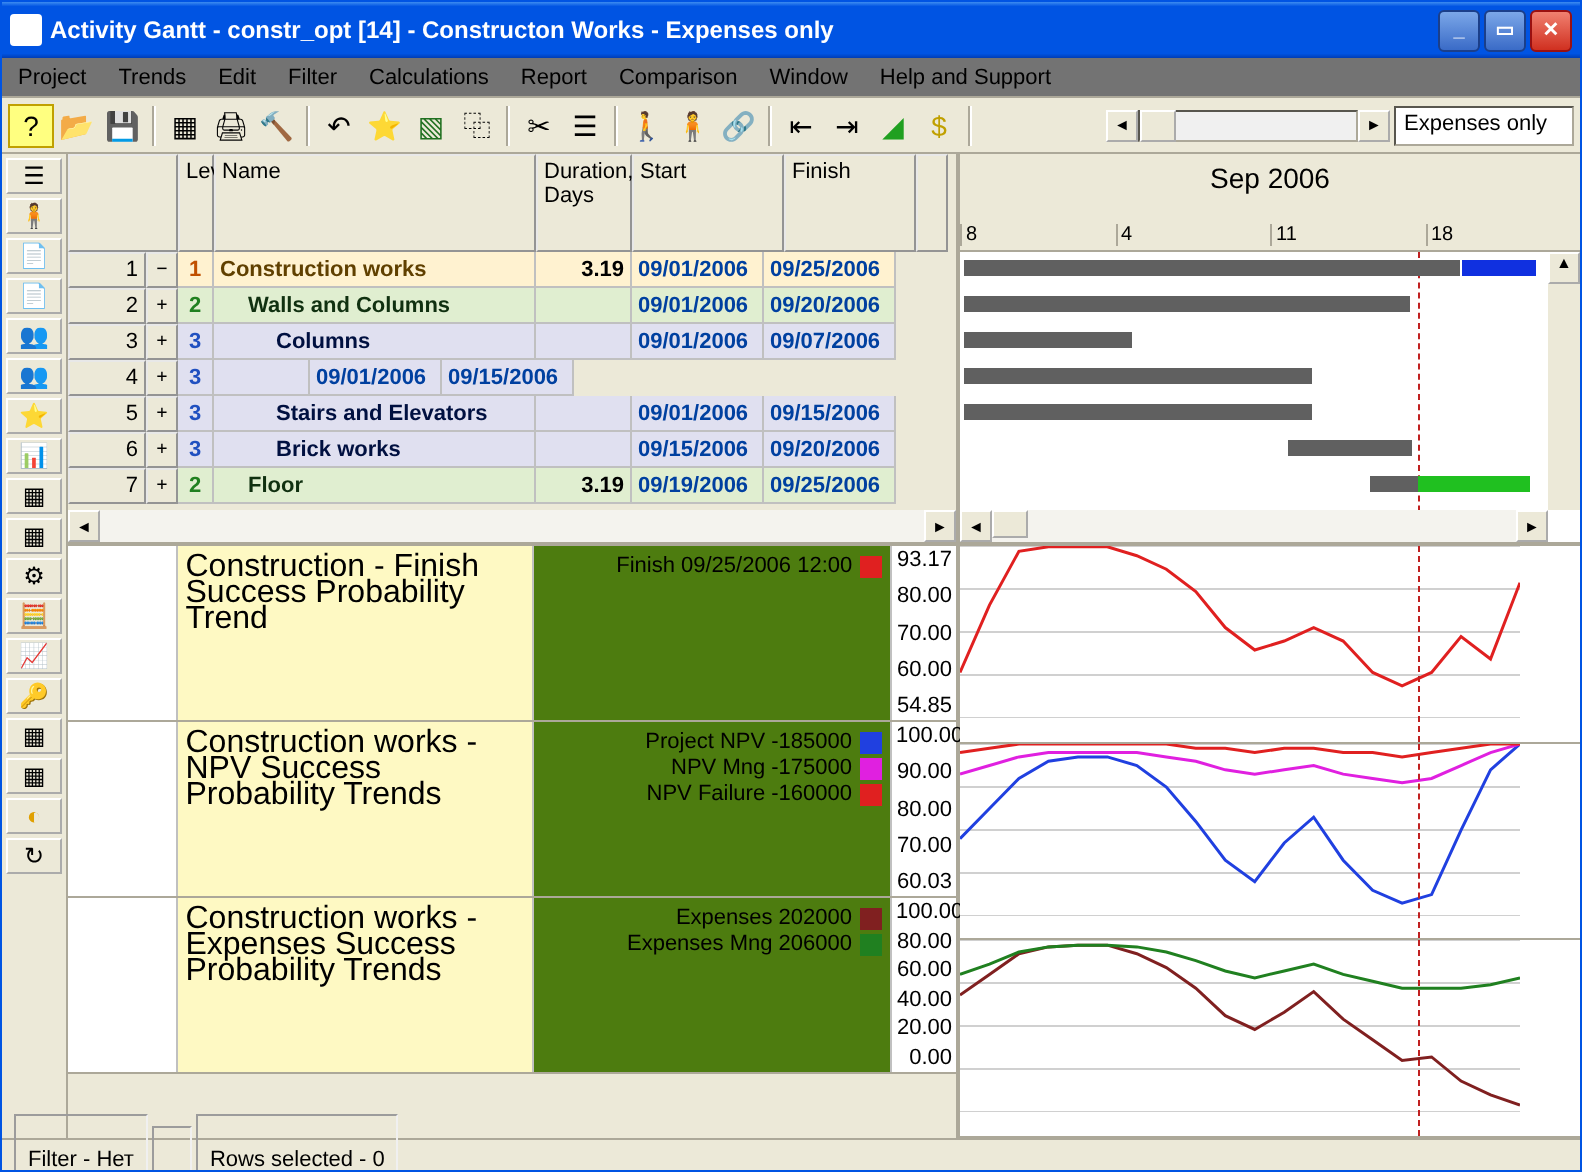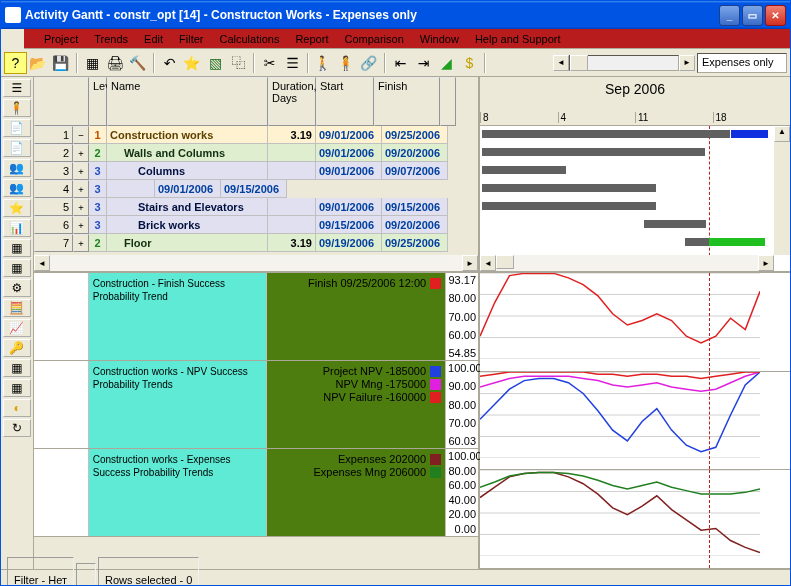--- a/index.html
+++ b/index.html
@@ -3,21 +3,21 @@
 <meta charset="utf-8">
 <style>
 * { box-sizing: border-box; margin: 0; padding: 0; font-family: Tahoma, Arial, sans-serif; font-size: 11px; }
 body { background: #ece9d8; width: 791px; height: 586px; overflow: hidden; border: 1px solid #0054e3; }
 .titlebar { background: linear-gradient(to bottom, #3c8cf0 0%, #0054e3 8%, #0054e3 92%, #003db5 100%); height: 28px; display: flex; align-items: center; padding: 0 4px; color: white; }
 .titlebar .icon { width: 16px; height: 16px; margin-right: 4px; background: #fff; border-radius: 2px; }
 .titlebar .title { font-weight: bold; font-size: 12px; flex: 1; }
 .titlebar .btns { display: flex; gap: 2px; }
 .titlebar .btn { width: 21px; height: 21px; background: linear-gradient(to bottom, #7ba7e8, #3a6bc7); border: 1px solid #1b3f8a; border-radius: 3px; display: flex; align-items: center; justify-content: center; color: white; font-weight: bold; font-size: 10px; cursor: pointer; }
 .titlebar .btn.close { background: linear-gradient(to bottom, #f08070, #d03020); border-color: #9a1010; }
-.menubar { background: #b91c1c; height: 20px; display: flex; padding: 2px 12px; border-bottom: 1px solid #aca899; margin-left: 23px; }
+.menubar { background: #737373; height: 20px; display: flex; padding: 2px 0; border-bottom: 1px solid #aca899; }
 .menubar span { padding: 2px 8px; cursor: pointer; }
 .toolbar { background: #ece9d8; height: 28px; display: flex; align-items: center; padding: 2px 3px; gap: 0; border-bottom: 1px solid #aca899; }
 .tbtn { width: 23px; height: 22px; border: 1px solid transparent; display: flex; align-items: center; justify-content: center; cursor: pointer; font-size: 14px; }
 .tsep { width: 2px; height: 20px; border-left: 1px solid #aca899; border-right: 1px solid #fff; margin: 0 3px; }
 .toolbar-right { margin-left: auto; display: flex; align-items: center; gap: 2px; }
 .toolbar-right .expfield { width: 90px; height: 20px; border: 1px inset #aca899; background: #fff; padding: 2px 4px; }
 .toolbar-scroll { display: flex; gap: 0; }
 .toolbar-scroll .sbtn { width: 16px; height: 16px; background: #ece9d8; border: 1px outset #fff; cursor: pointer; font-size: 8px; display: flex; align-items: center; justify-content: center; }
 .toolbar-scroll .strack { width: 110px; height: 16px; background: #f0f0f0; border: 1px inset #aca899; position: relative; }
 .toolbar-scroll .sthumb { position: absolute; top: -1px; left: 0; width: 18px; height: 16px; background: #ece9d8; border: 1px outset #fff; }
@@ -29,21 +29,21 @@
 .content { flex: 1; display: flex; flex-direction: column; overflow: hidden; }
 
 .upper { height: 196px; display: flex; border-bottom: 2px solid #aca899; }
 .grid-area { width: 446px; display: flex; flex-direction: column; border-right: 2px solid #aca899; }
 .grid-head { display: flex; height: 49px; background: #ece9d8; }
 .gh { border: 1px outset #e8e8e8; background: #ece9d8; padding: 2px 3px; display: flex; align-items: flex-start; font-size: 11px; }
 .gh.num { width: 55px; }
 .gh.lev { width: 18px; }
 .gh.name { width: 161px; }
 .gh.dur { width: 48px; }
-.gh.start { width: 58px; }
+.gh.start { width: 76px; }
 .gh.fin { width: 66px; }
 .gh.scroll { width: 16px; }
 .grid-body { flex: 1; overflow: hidden; }
 .grow { display: flex; height: 18px; }
 .gc { border-right: 1px solid #c0c0c0; border-bottom: 1px solid #c0c0c0; padding: 1px 3px; display: flex; align-items: center; background: #fff; }
 .gc.num { width: 39px; background: #ece9d8; border: 1px outset #e8e8e8; justify-content: flex-end; }
 .gc.exp { width: 16px; background: #ece9d8; border: 1px outset #e8e8e8; justify-content: center; cursor: pointer; font-family: monospace; font-size: 9px; }
 .gc.lev { width: 18px; color: #c05000; font-weight: bold; justify-content: center; }
 .gc.name { width: 161px; font-weight: bold; color: #003060; }
 .gc.dur { width: 48px; justify-content: flex-end; font-weight: bold; }
@@ -73,21 +73,21 @@
 .gantt-vsb .vbtn { width: 16px; height: 16px; border: 1px outset #fff; font-size: 8px; text-align: center; }
 .gantt-hsb { position: absolute; bottom: 0; left: 0; right: 16px; height: 16px; background: #ece9d8; display: flex; }
 .gantt-hsb .hbtn { width: 16px; height: 16px; border: 1px outset #fff; font-size: 8px; display: flex; align-items: center; justify-content: center; }
 .gantt-hsb .htrack { flex: 1; background: #f4f3ee; position: relative; }
 .gantt-hsb .hthumb { position: absolute; left: 0; width: 18px; height: 14px; background: #ece9d8; border: 1px outset #fff; }
 
 .lower { flex: 1; display: flex; overflow: hidden; }
 .lgrid { width: 446px; border-right: 2px solid #aca899; display: flex; flex-direction: column; }
 .lrow { display: flex; height: 88px; border-bottom: 1px solid #aca899; }
 .lc1 { width: 55px; border-right: 1px solid #c0c0c0; background: #fff; }
-.lc2 { width: 179px; border-right: 1px solid #c0c0c0; background: #5eead4; padding: 4px; font-size: 10px; line-height: 13px; }
+.lc2 { width: 179px; border-right: 1px solid #c0c0c0; background: #fef9c3; padding: 4px; font-size: 16px; line-height: 13px; }
 .lc3 { width: 180px; border-right: 1px solid #c0c0c0; background: #4d7c0f; padding: 4px; font-size: 11px; display: flex; flex-direction: column; gap: 1px; }
 .lc3 .leg { display: flex; justify-content: flex-end; align-items: center; gap: 4px; }
 .lc3 .leg .sq { width: 11px; height: 11px; }
 .lc4 { width: 32px; background: #fff; text-align: right; padding: 2px 2px; font-size: 10px; display: flex; flex-direction: column; justify-content: space-between; line-height: 10px; }
 
 .charts { flex: 1; display: flex; flex-direction: column; position: relative; background: #fff; }
 .chart { flex: 1; border-bottom: 1px solid #aca899; position: relative; overflow: hidden; }
 .chart svg { position: absolute; top: 0; left: 0; }
 .chart .today { position: absolute; top: 0; bottom: 0; width: 0; border-left: 1px dashed #c02020; }
 

